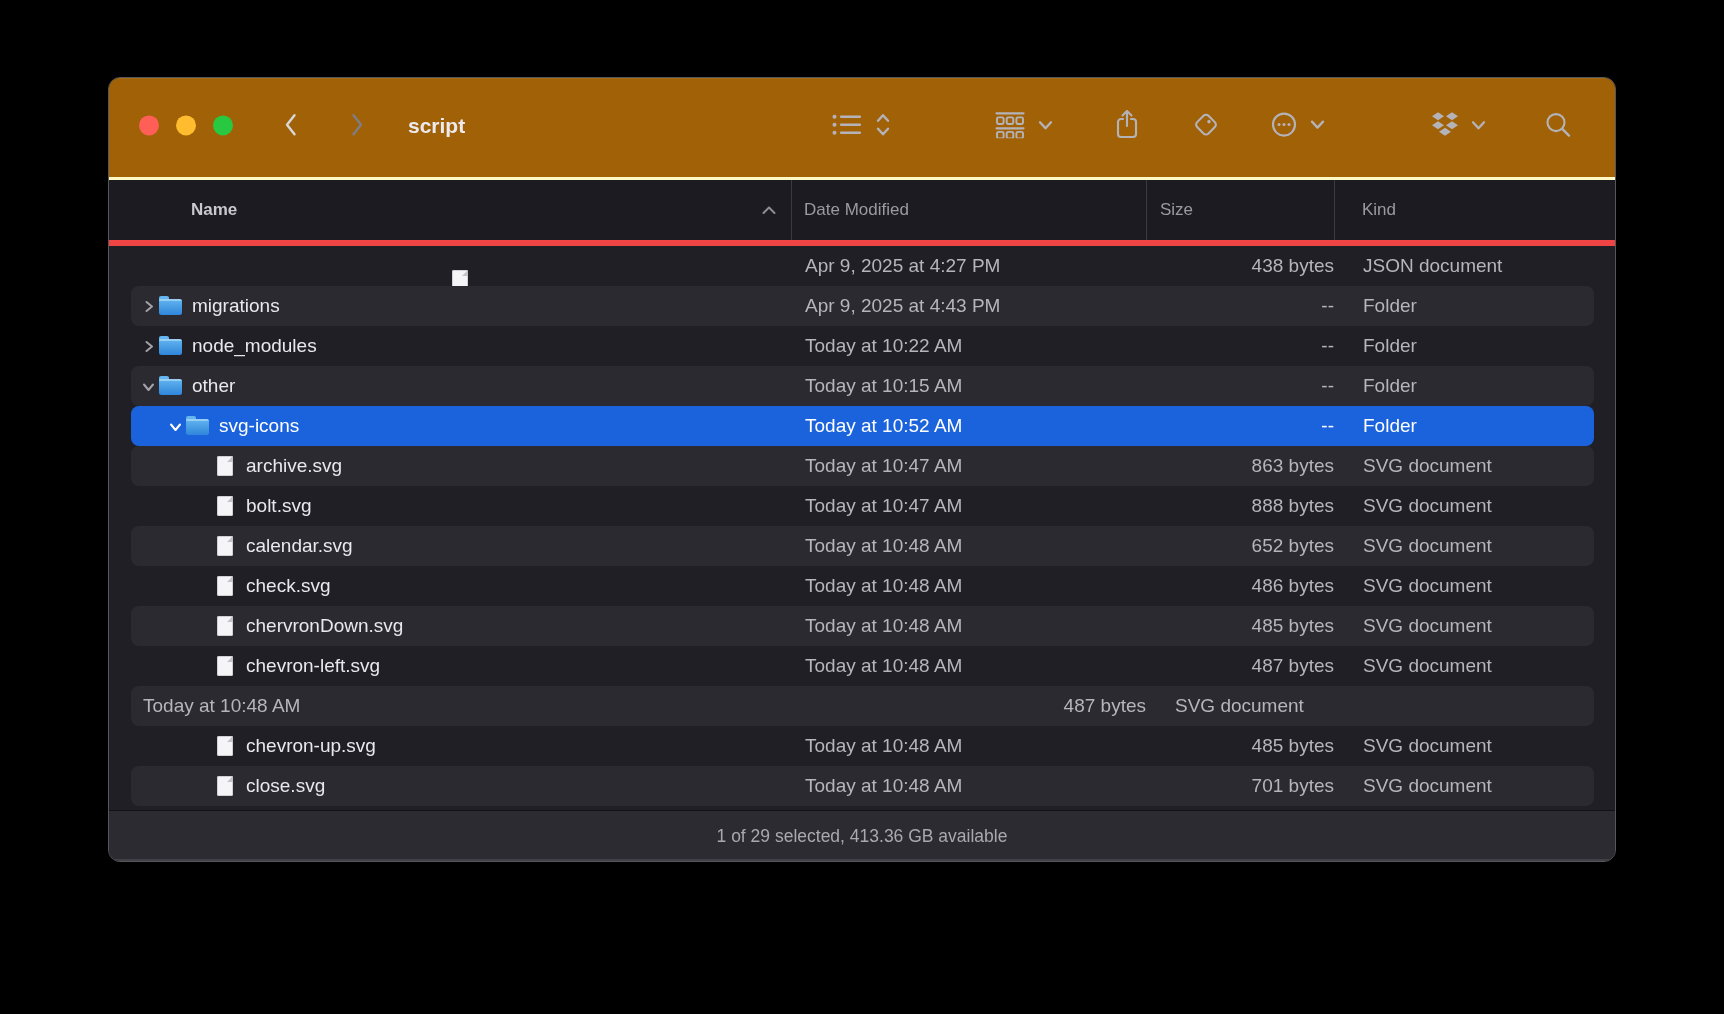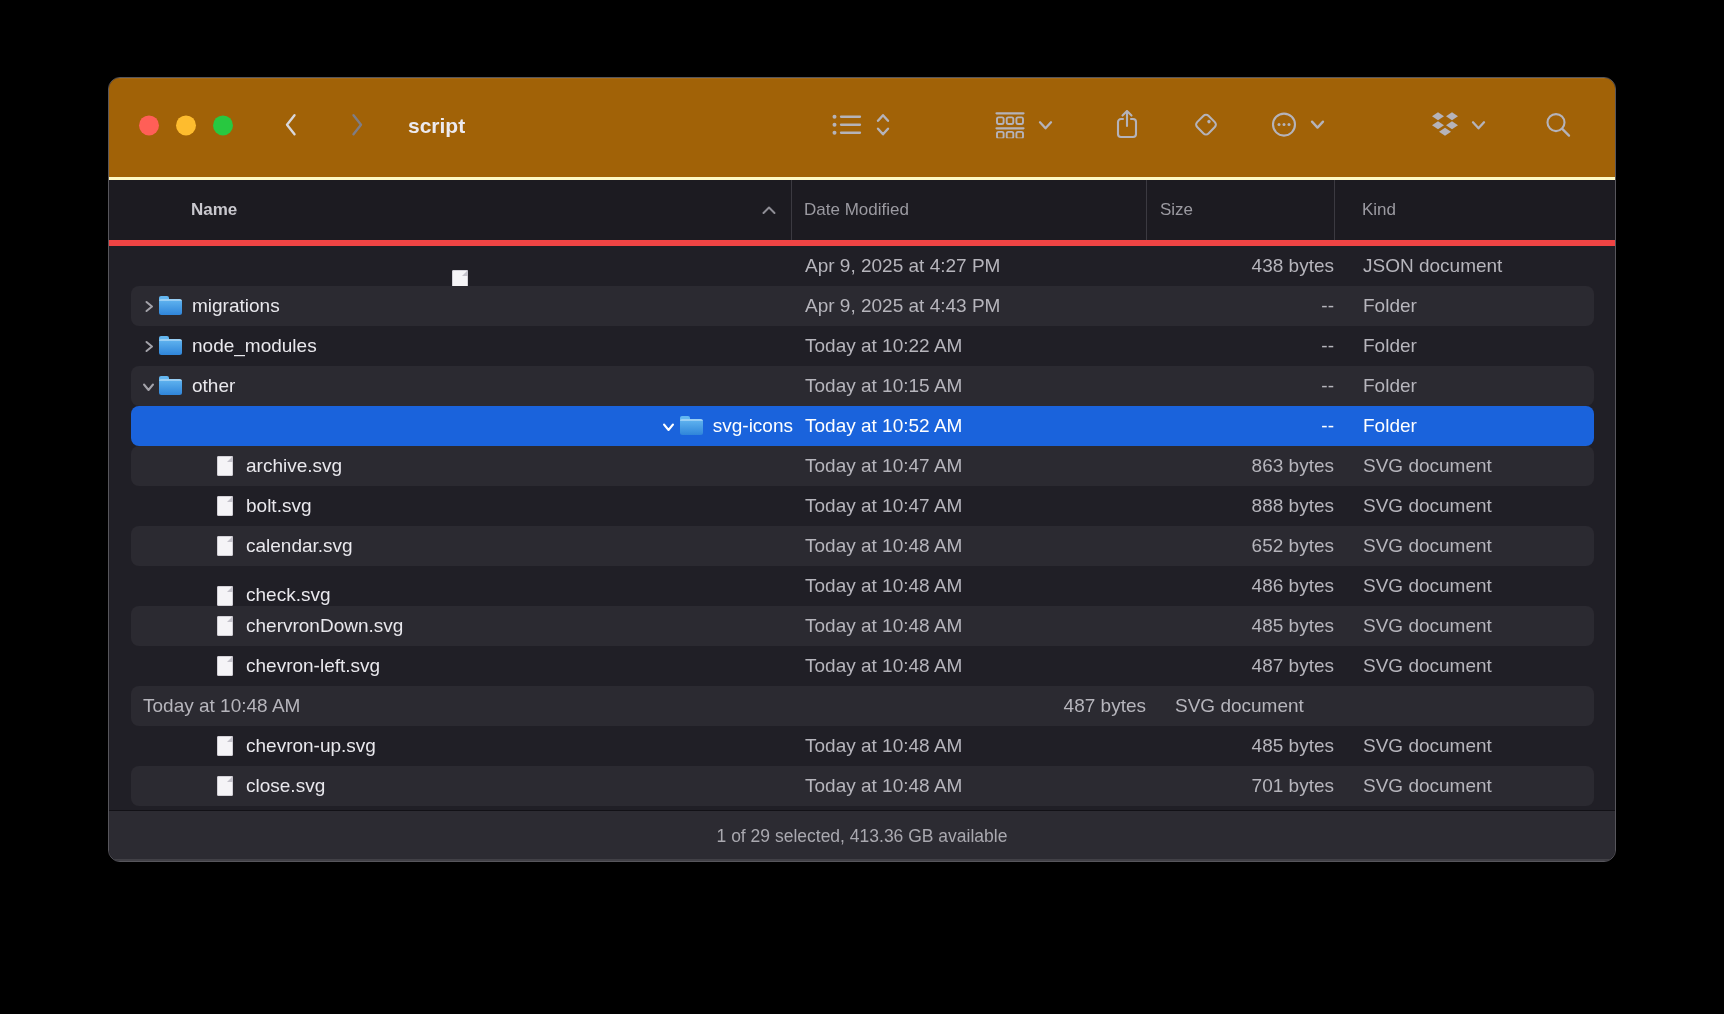--- a/index.html
+++ b/index.html
@@ -54,21 +54,21 @@
   .sort-ind{position:absolute;right:14px;top:50%;transform:translateY(-50%);color:#8f8e96;display:flex;}
   
   .list-body{flex:1 1 auto;background:#201f26;padding-top:0;}
   .row{
     margin:0 23px 0 22px;width:1463px;height:40px;display:grid;
     grid-template-columns:1fr 355px 188px 258px;align-items:center;
     border-radius:8px;box-sizing:border-box;font-size:19px;color:#b6b5bc;
   }
   .row.striped{background:#2b2a31;}
   .row.selected{background:var(--selection,#1a63dc);color:#fff;}
-  .row.selected .fname,.row.selected .cell{color:#fff;justify-content:flex-end;}
+  .row.selected .fname,.row.selected .cell{color:#fff;}
   .cell{white-space:nowrap;overflow:hidden;}
   .name-cell{display:flex;align-items:center;height:100%;}
   .disclosure{width:22px;flex:0 0 22px;display:flex;align-items:center;justify-content:center;color:#a3a2a9;}
   .row.selected .disclosure{color:#fff;}
   .disclosure svg{transition:none;}
   .disclosure.expanded svg{transform:rotate(90deg);}
   .disclosure.hidden{visibility:hidden;}
   .icon-holder{width:23px;flex:0 0 23px;display:flex;align-items:center;justify-content:center;margin-right:10px;}
   .fname{color:#e9e8ed;}
   .date-cell{padding-left:12px;}
@@ -371,21 +371,21 @@
       <span class="icon-holder">
             <span class="file-glyph icon-doc"></span>
           </span>
       <span class="fname">calendar.svg</span>
     </div>
     <div class="cell date-cell">Today at 10:48 AM</div>
     <div class="cell size-cell">652 bytes</div>
     <div class="cell kind-cell">SVG document</div>
   </div>
       <div class="row">
-    <div class="cell name-cell" style="padding-left: 60px; align-items: flex-end;">
+    <div class="cell name-cell" style="padding-left: 60px;">
       <span class="disclosure hidden">
         <svg width="13" height="13" viewBox="0 0 13 13">
               <path d="M4.5 2 L10 6.5 L4.5 11" fill="none" stroke="currentColor" stroke-width="2" stroke-linecap="round" stroke-linejoin="round"></path>
             </svg>
       </span>
       <span class="icon-holder">
             <span class="file-glyph icon-doc"></span>
           </span>
       <span class="fname">check.svg</span>
     </div>

